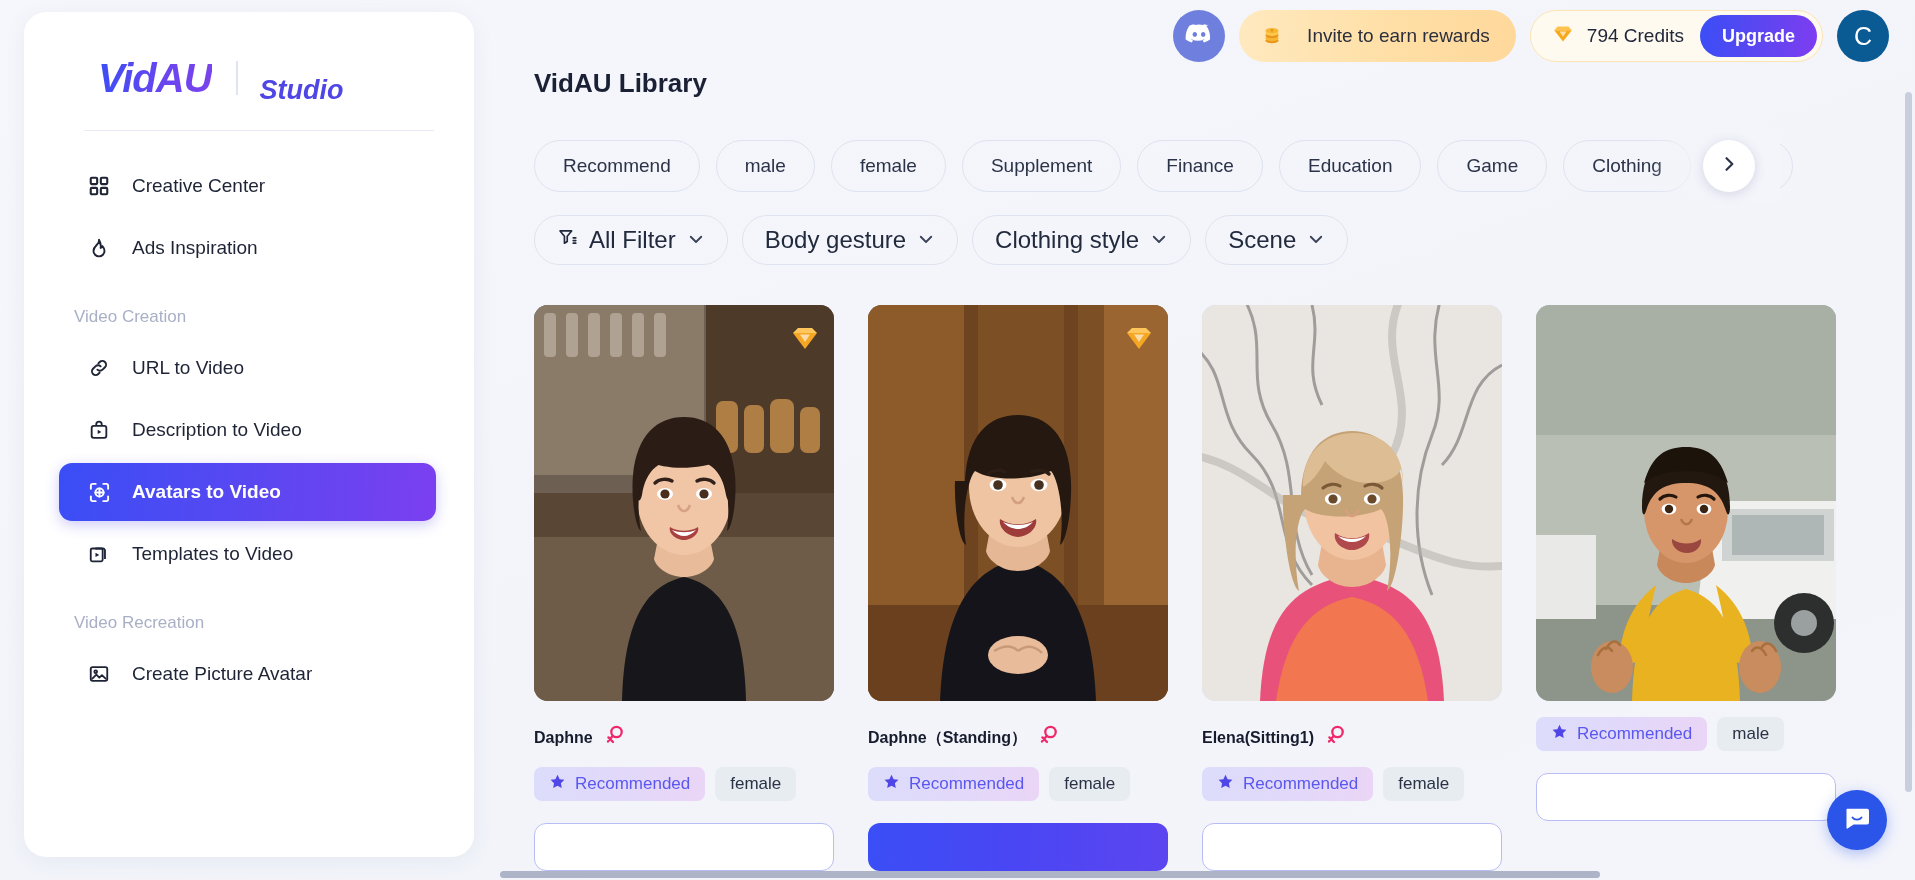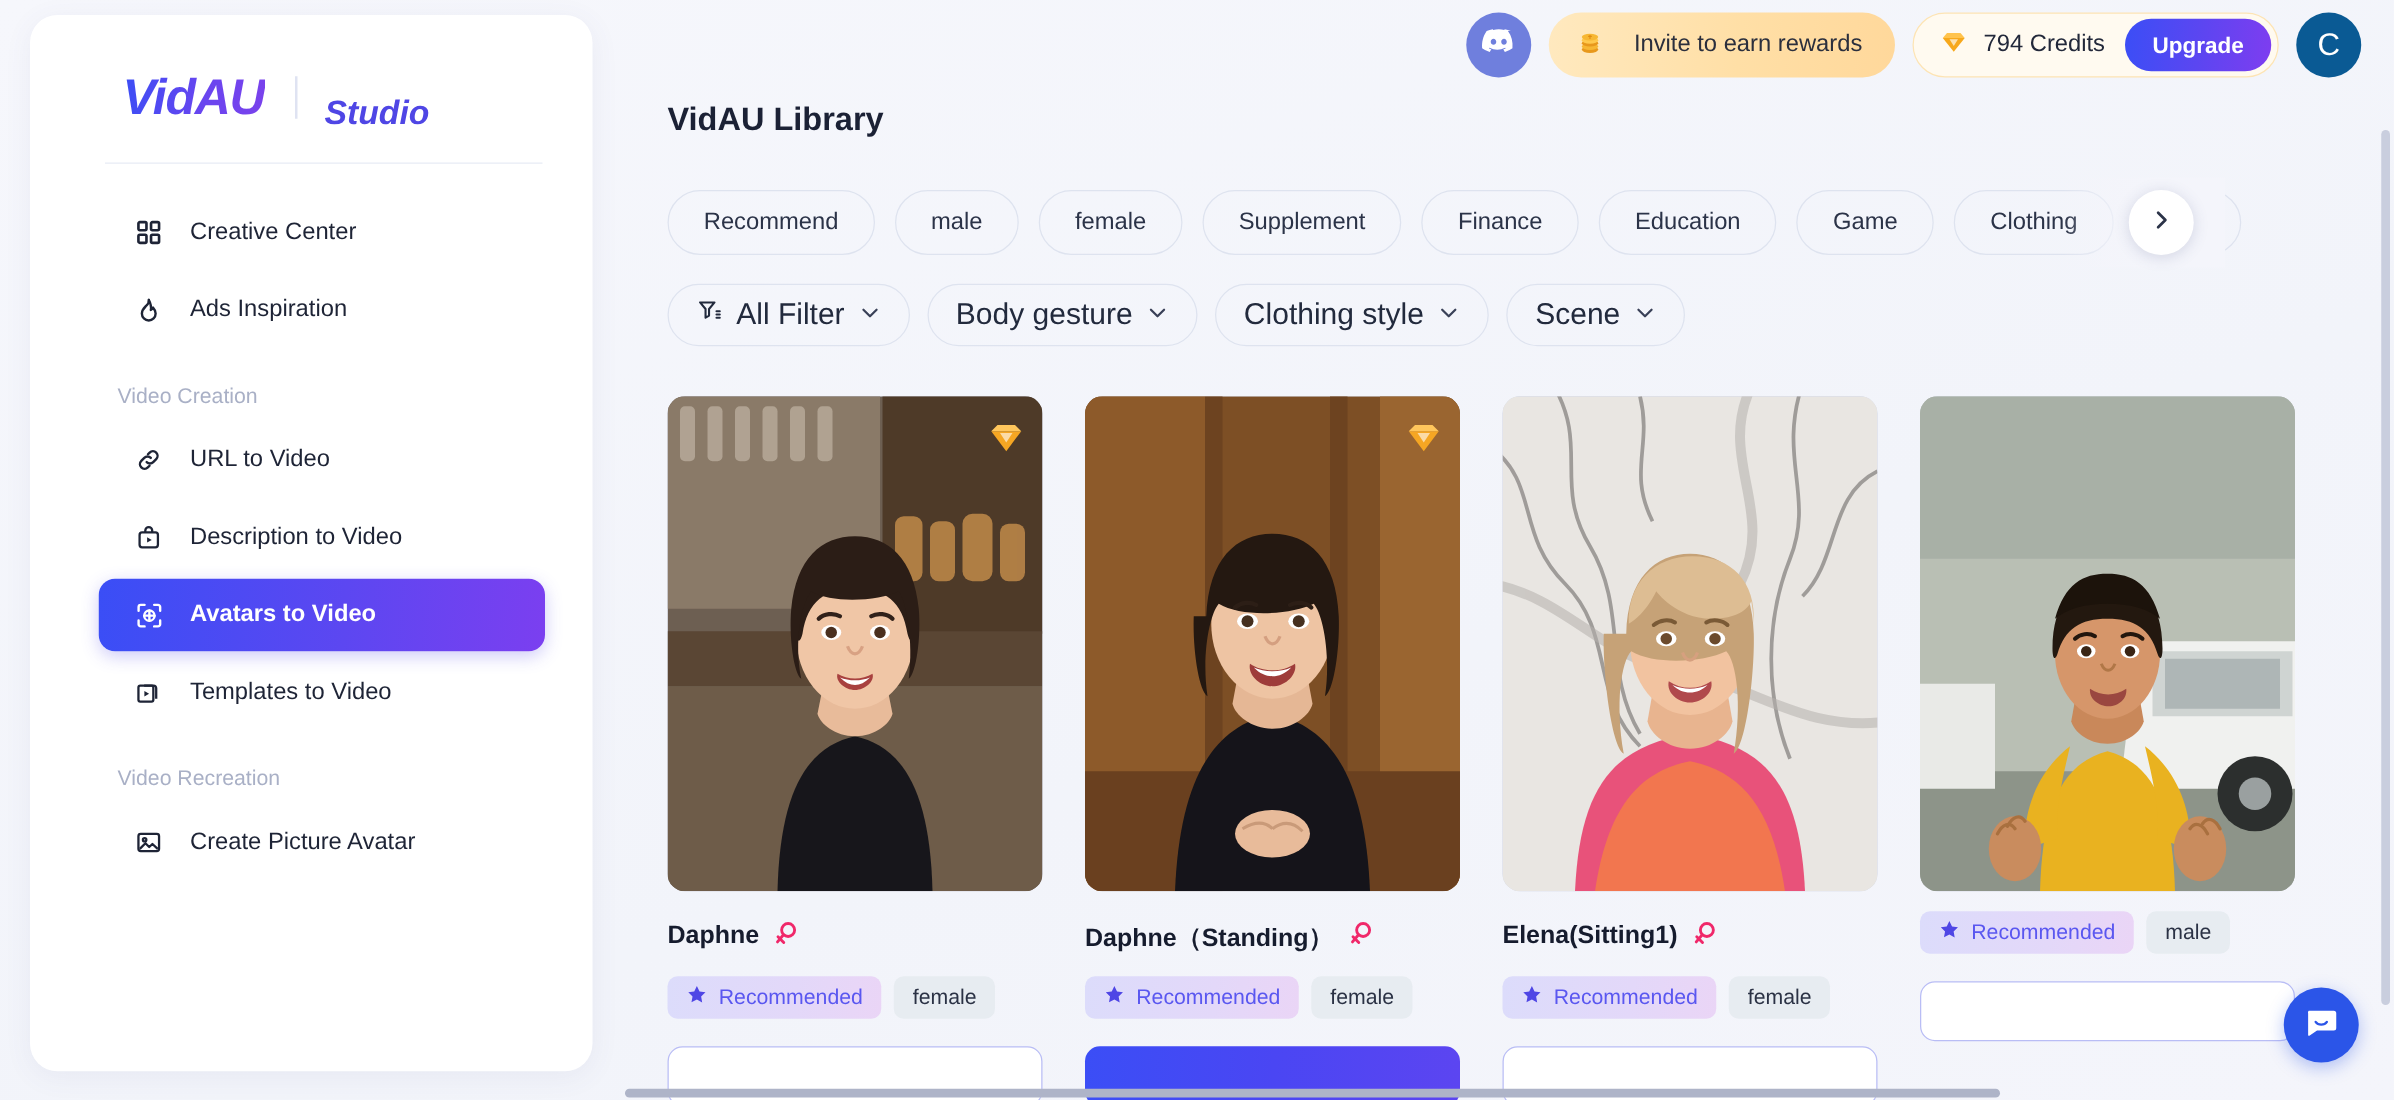--- a/index.html
+++ b/index.html
@@ -46,21 +46,21 @@
   .brand-sub {
     font-size: 27px; font-weight: 700; font-style: italic;
     color: #4f46e5;
     margin-top: 24px;
   }
   .brand-rule {
     margin: 22px 40px 0 60px;
     height: 1px; background: #e8ebf5;
   }
 
-  .nav { padding: 22px 0 0 0; margin-left: 20px; }
+  .nav { padding: 22px 0 0 0; }
   .nav-item {
     display: flex; align-items: center;
     height: 58px;
     margin: 4px 38px 4px 35px;
     padding-left: 27px;
     border-radius: 13px;
     cursor: pointer;
     color: #1e2436;
   }
   .nav-item.active {
@@ -128,21 +128,20 @@
     color: #fff; font-size: 25px;
     display: flex; align-items: center; justify-content: center;
     cursor: pointer;
   }
 
   
   .main {
     position: absolute;
     left: 500px; top: 0; right: 0; bottom: 0;
     overflow: hidden;
-    margin-top: 12px;
   }
   .lib-title {
     position: absolute;
     left: 34px; top: 68px;
     font-size: 26px; font-weight: 700; color: #1b2135;
   }
   .chips-row {
     position: absolute;
     left: 34px; top: 140px;
     display: flex; align-items: center; gap: 16px;
@@ -204,23 +203,23 @@
     border-radius: 14px;
     overflow: hidden;
     background: #cfd4e2;
   }
   .crown {
     position: absolute; right: 14px; top: 22px;
     width: 30px; height: 27px;
     z-index: 3;
   }
   .card-name {
-    display: flex; align-items: flex-start; gap: 12px;
+    display: flex; align-items: center; gap: 12px;
     margin-top: 24px;
-    font-size: 20px; font-weight: 700; color: #161c2e;
+    font-size: 16px; font-weight: 700; color: #161c2e;
     white-space: nowrap;
   }
   .gender-ico { flex: none; }
   .tags { display: flex; align-items: center; gap: 10px; margin-top: 16px; }
   .tag-rec {
     display: flex; align-items: center; gap: 9px;
     height: 34px; padding: 0 15px;
     border-radius: 8px;
     background: linear-gradient(95deg,#dcdcfb 0%, #e3d8f9 60%, #ead5f6 100%);
     font-size: 17px; color: #5a57f0;

